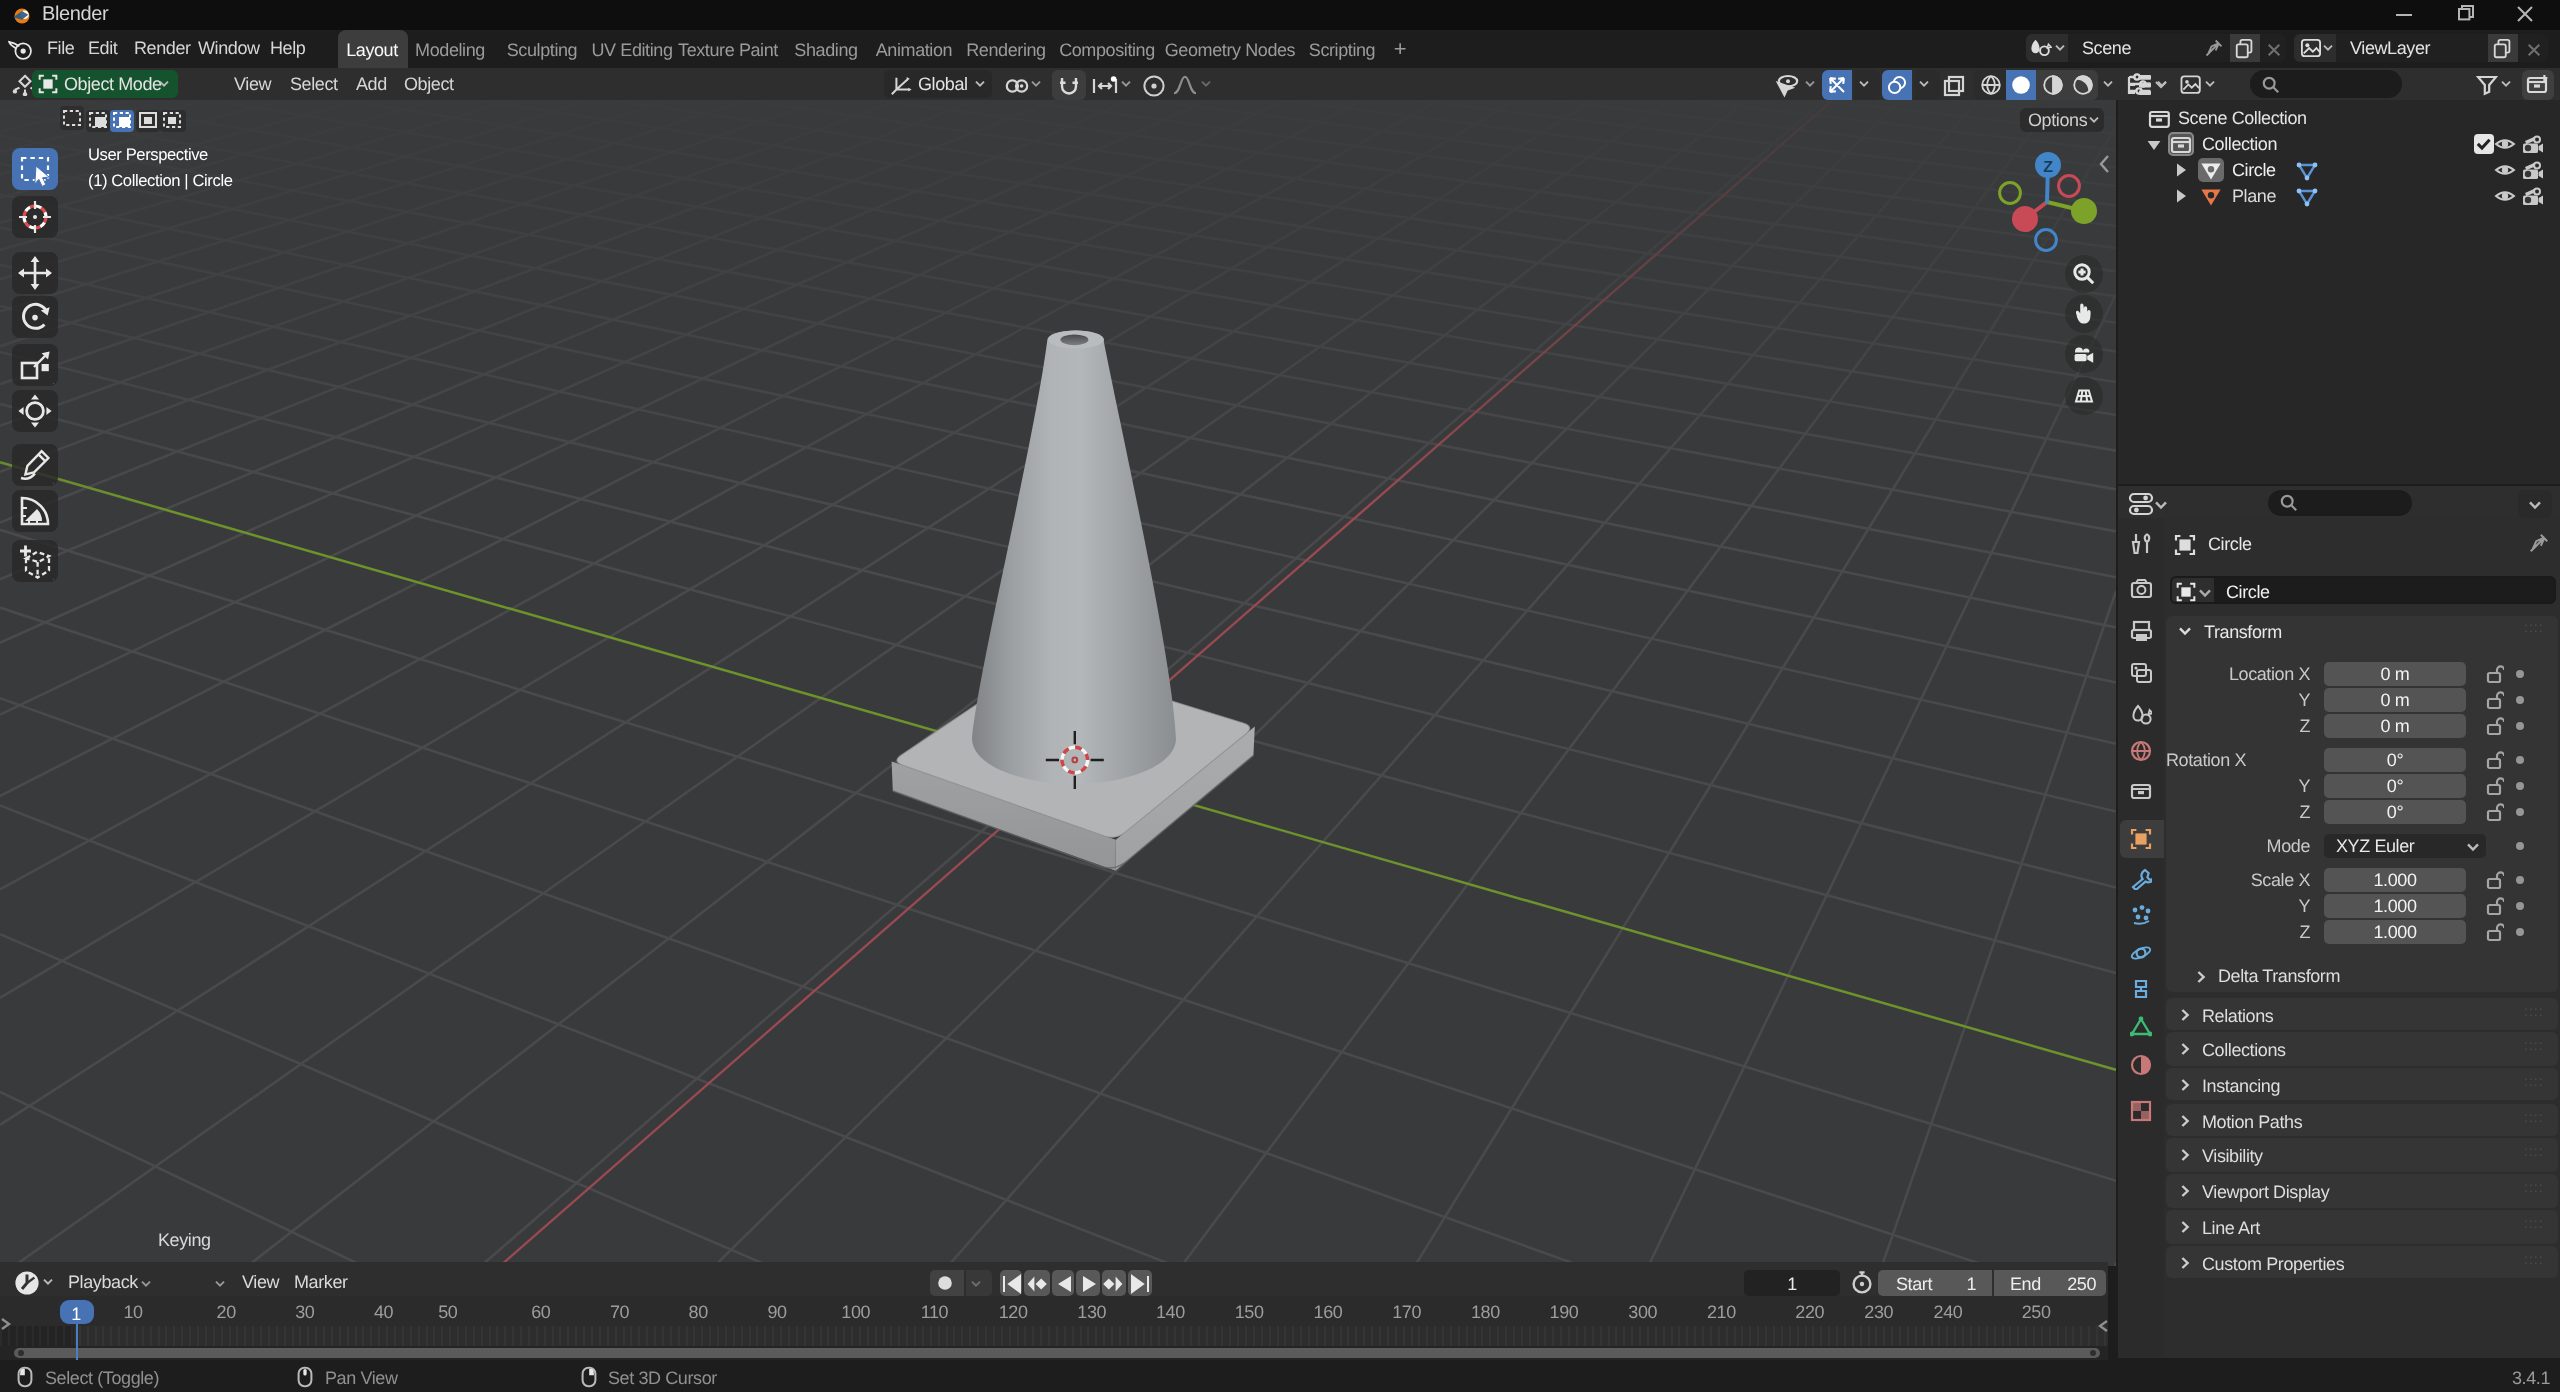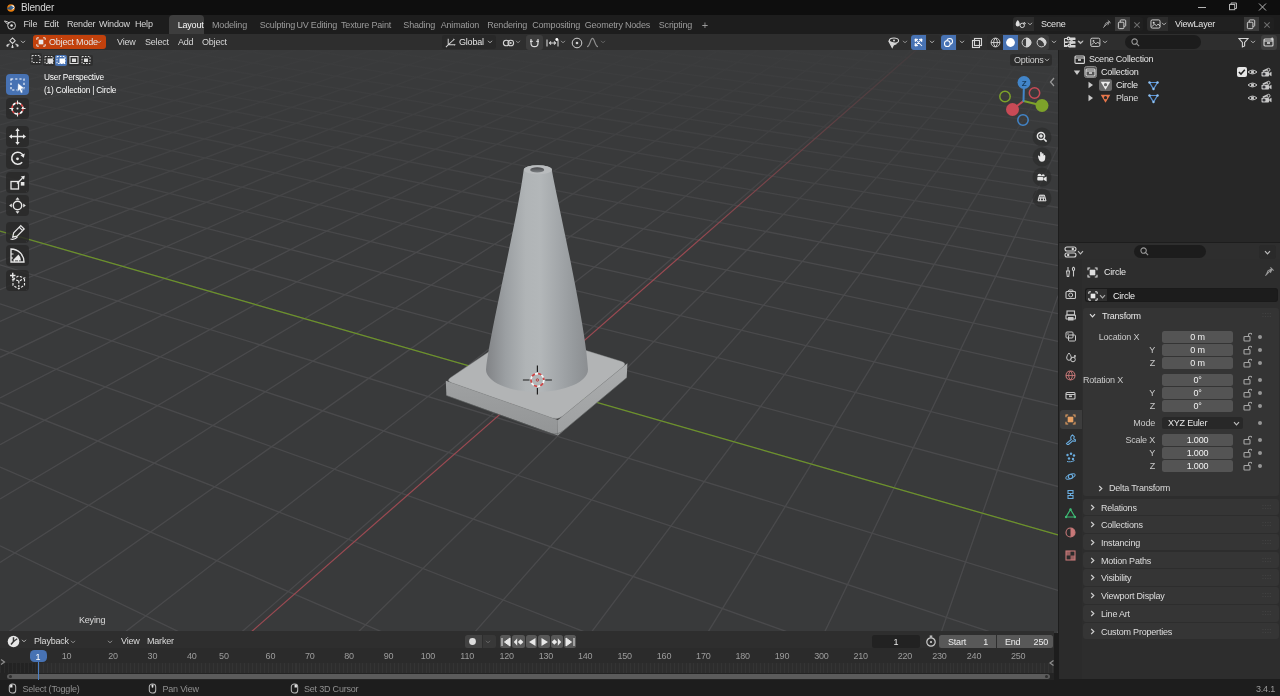--- a/index.html
+++ b/index.html
@@ -5,21 +5,21 @@
   * { margin:0; padding:0; box-sizing:border-box; }
   html,body { width:1280px; height:696px; overflow:hidden; background:#111; }
   body, .app { font-family:"Liberation Sans", sans-serif; -webkit-font-smoothing:antialiased; }
   .app { position:relative; width:1280px; height:696px; background:#1d1d1d; font-size:9px; letter-spacing:-0.2px; color:#d5d5d5; }
   .abs { position:absolute; }
   
   .titlebar { position:absolute; left:0; top:0; width:1280px; height:15px; background:#0e0e0e; color:#9f9f9f; }
   
   .menubar { position:absolute; left:0; top:15px; width:1280px; height:19px; background:#1d1d1d; }
   .menu-item { position:absolute; top:15px; height:19px; line-height:19px; color:#d6d6d6; font-size:9px; white-space:nowrap; }
-  .wtab { position:absolute; top:15px; height:19px; line-height:20px; color:#9b9b9b; font-size:9px; text-align:right; white-space:nowrap; }
+  .wtab { position:absolute; top:15px; height:19px; line-height:20px; color:#9b9b9b; font-size:9px; text-align:center; white-space:nowrap; }
   .wtab.active { background:#3d3d3d; color:#fafafa; border-radius:4px 4px 0 0; }
   .chev { position:absolute; }
   
   .vheader { position:absolute; left:0; top:34px; width:1058px; height:16px; background:#2e2e2e; }
   .vheader2 { position:absolute; left:1058px; top:34px; width:222px; height:16px; background:#2e2e2e; }
   
   .viewport { position:absolute; left:0; top:50px; width:1058px; height:583px; background:#393a3b; overflow:hidden; }
   
   .outliner { position:absolute; left:1059px; top:50px; width:221px; height:192px; background:#272727; }
   .props { position:absolute; left:1059px; top:243px; width:221px; height:436px; background:#2d2d2d; }
@@ -120,21 +120,21 @@
     <div>
     <svg class="abs" style="left:6px;top:36.5px" width="13" height="11" viewBox="0 0 14 12" fill="none" stroke="#d8d8d8" stroke-width="1.1">
         <path d="M7 1 l3 3 -3 3 -3 -3 z M4 7.5 l-2.5 1 M10 7.5 l2.5 1 M7 8.5 v2.5"></path>
         <circle cx="1.5" cy="9.5" r="1.2" fill="#d8d8d8" stroke="none"></circle>
         <circle cx="12.5" cy="9.5" r="1.2" fill="#d8d8d8" stroke="none"></circle>
         <circle cx="7" cy="11" r="1.2" fill="#d8d8d8" stroke="none"></circle>
       </svg>
     <svg class="chev" style="left:20px;top:40px" width="6" height="4" viewBox="0 0 7 5" fill="none" stroke="#bbb" stroke-width="1.2">
         <path d="M1 1 l2.5 2.5 L6 1"></path>
       </svg>
-    <div class="abs" style="left:33px;top:35px;width:73px;height:14px;background:#c2410c;border-radius:3px">
+    <div class="abs" style="left:16px;top:35px;width:73px;height:14px;background:#14532d;border-radius:3px">
       <svg class="abs" style="left:3px;top:2px" width="10" height="10" viewBox="0 0 12 12" fill="none" stroke="#e8e8e8">
           <rect x="3.2" y="3.2" width="5.6" height="5.6" fill="#e8e8e8" stroke="none"></rect>
           <path d="M1 3.5 v-2.5 h2.5 M8.5 1 h2.5 v2.5 M11 8.5 v2.5 h-2.5 M3.5 11 h-2.5 v-2.5" stroke-width="1.2"></path>
         </svg>
       <span class="abs" style="left:16px;top:2px;color:#e4e4e4">Object Mode</span>
       <svg class="chev" style="left:63px;top:5px" width="6" height="4" viewBox="0 0 7 5" fill="none" stroke="#bbb" stroke-width="1.2">
           <path d="M1 1 l2.5 2.5 L6 1"></path>
         </svg>
     </div>
     <span class="menu-item" style="left:117px;top:32.5px">View</span>
@@ -717,21 +717,21 @@
         <path d="M1 1.2 l2.5 2.6 L6 1.2"></path>
       </svg>
   <div class="abs" style="left:1107px;top:288px;width:171px;height:14px;background:#1c1c1c;border-radius:0 3px 3px 0;border:1px solid #1a1a1a;border-left:none"></div>
   <span class="abs" style="left:1113px;top:290.5px;color:#f0f0f0">Circle</span>
   <div class="abs" style="left:1083px;top:308px;width:196px;height:188px;background:#343434;border-radius:3px"></div>
   <svg class="chev" style="left:1089px;top:313px" width="7" height="6" viewBox="0 0 7 6" fill="none" stroke="#ddd" stroke-width="1.2">
         <path d="M1 1.2 l2.5 2.6 L6 1.2"></path>
       </svg>
   <span class="abs" style="left:1102px;top:311px;color:#e8e8e8">Transform</span>
   <span class="abs" style="left:1262px;top:311px;color:#4e4e4e;letter-spacing:0.5px;font-size:7px">::::</span>
-  <span class="abs" style="left:1083px;top:332px;width:72px;text-align:center;color:#c9c9c9">Location X</span>
+  <span class="abs" style="left:1083px;top:332px;width:72px;text-align:right;color:#c9c9c9">Location X</span>
       <div class="abs" style="left:1162px;top:331px;width:71px;height:12px;background:#545454;border-radius:2.5px;text-align:center;color:#f2f2f2"><span style="position:relative;top:1px">0 m</span></div>
       <svg class="abs" style="left:1243px;top:332px" width="9" height="10" viewBox="0 0 9 10" fill="none" stroke="#a5a5a5" stroke-width="1.1">
         <rect x="1" y="4.5" width="6" height="4.5" rx="0.8"></rect>
         <path d="M5.5 4.5 v-1.5 a1.8 1.8 0 0 1 3.6 0"></path>
       </svg>
       <div class="abs" style="left:1258px;top:335px;width:3.5px;height:3.5px;border-radius:2px;background:#969696"></div>
       <span class="abs" style="left:1083px;top:345px;width:72px;text-align:right;color:#c9c9c9">Y</span>
       <div class="abs" style="left:1162px;top:344px;width:71px;height:12px;background:#545454;border-radius:2.5px;text-align:center;color:#f2f2f2"><span style="position:relative;top:1px">0 m</span></div>
       <svg class="abs" style="left:1243px;top:345px" width="9" height="10" viewBox="0 0 9 10" fill="none" stroke="#a5a5a5" stroke-width="1.1">
         <rect x="1" y="4.5" width="6" height="4.5" rx="0.8"></rect>

